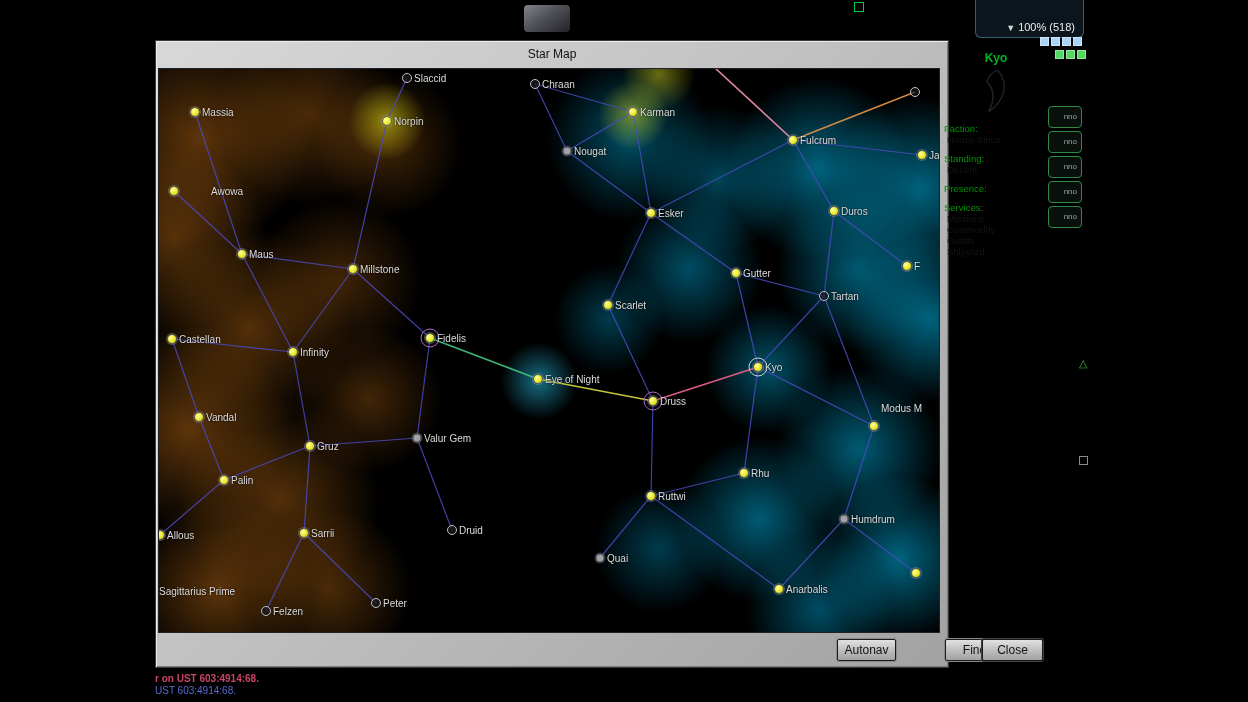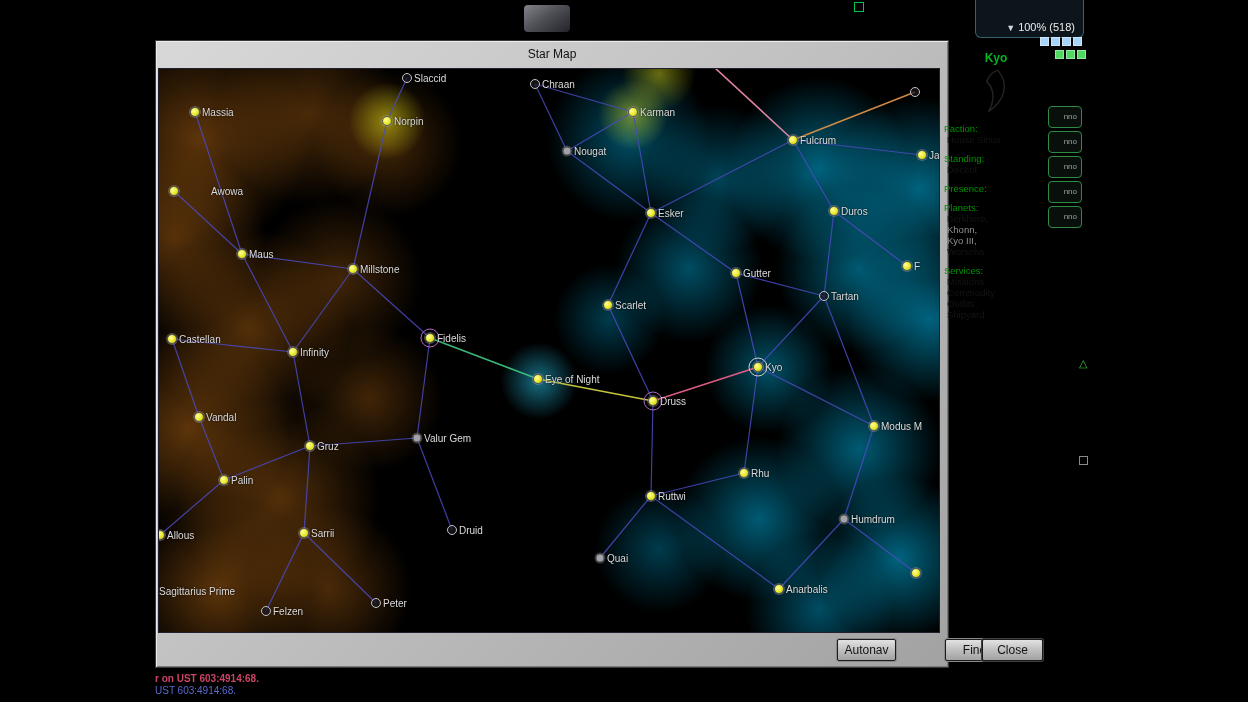--- a/index.html
+++ b/index.html
@@ -229,21 +229,21 @@
         <div class="sys-ring" style="left: 494px; top: 332px; border-color: rgb(168, 104, 184);"></div>
         <div class="sys-dot inhabited" style="left: 494px; top: 332px;"></div>
         <div class="sys-label" style="left: 501px; top: 332px;">Druss</div>
         <div class="sys-dot inhabited" style="left: 40px; top: 348px;"></div>
         <div class="sys-label" style="left: 47px; top: 348px;">Vandal</div>
         <div class="sys-dot uninhabited" style="left: 258px; top: 369px;"></div>
         <div class="sys-label" style="left: 265px; top: 369px;">Valur Gem</div>
         <div class="sys-dot inhabited" style="left: 151px; top: 377px;"></div>
         <div class="sys-label" style="left: 158px; top: 377px;">Gruz</div>
         <div class="sys-dot inhabited" style="left: 715px; top: 357px;"></div>
-        <div class="sys-label" style="left: 722px; top: 357px;">Modus M</div>
+        <div class="sys-label" style="left: 722px; top: 339px;">Modus M</div>
         <div class="sys-dot inhabited" style="left: 65px; top: 411px;"></div>
         <div class="sys-label" style="left: 72px; top: 411px;">Palin</div>
         <div class="sys-dot inhabited" style="left: 585px; top: 404px;"></div>
         <div class="sys-label" style="left: 592px; top: 404px;">Rhu</div>
         <div class="sys-dot inhabited" style="left: 492px; top: 427px;"></div>
         <div class="sys-label" style="left: 499px; top: 427px;">Ruttwi</div>
         <div class="sys-dot inhabited" style="left: 1px; top: 466px;"></div>
         <div class="sys-label" style="left: 8px; top: 466px;">Allous</div>
         <div class="sys-dot inhabited" style="left: 145px; top: 464px;"></div>
         <div class="sys-label" style="left: 152px; top: 464px;">Sarrii</div>
@@ -276,29 +276,20 @@
         <div class="val">House Sirius</div>
       </div>
       <div class="sec">
         <div class="hdr">Standing:</div>
         <div class="val">Decent</div>
       </div>
       <div class="sec">
         <div class="hdr">Presence:</div>
       </div>
       <div class="sec">
-        <div class="hdr">Planets:</div>
-        <div>
-            <div class="pl-row">Berkhere,</div>
-            <div class="pl-row muted">Khonn,</div>
-            <div class="pl-row muted">Kyo III,</div>
-            <div class="pl-row">Worscha</div>
-          </div>
-      </div>
-      <div class="sec">
         <div class="hdr">Services:</div>
         <div>
             <div class="sv-row">Missions</div>
             <div class="sv-row">Commodity</div>
             <div class="sv-row">Outfits</div>
             <div class="sv-row">Shipyard</div>
           </div>
       </div>
     </div>
 

